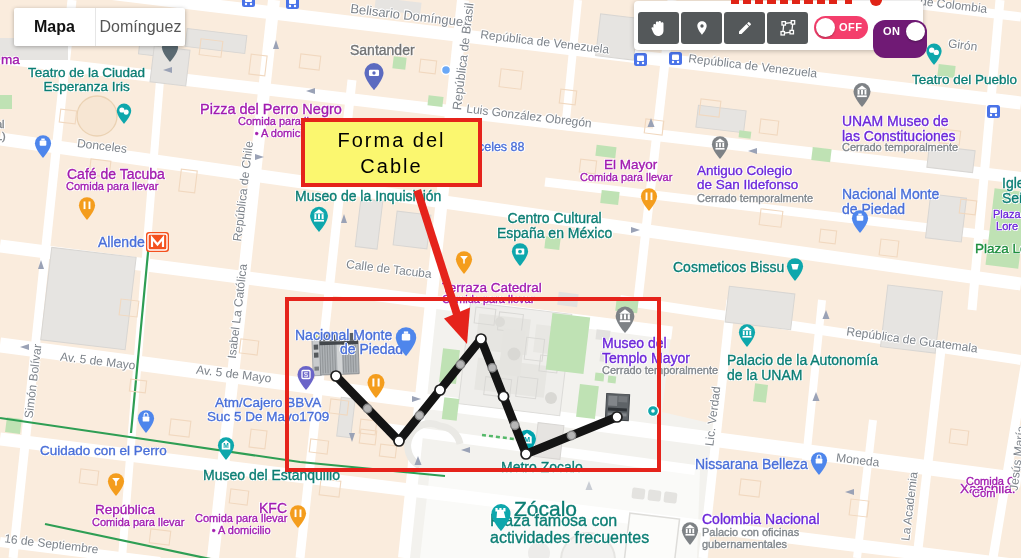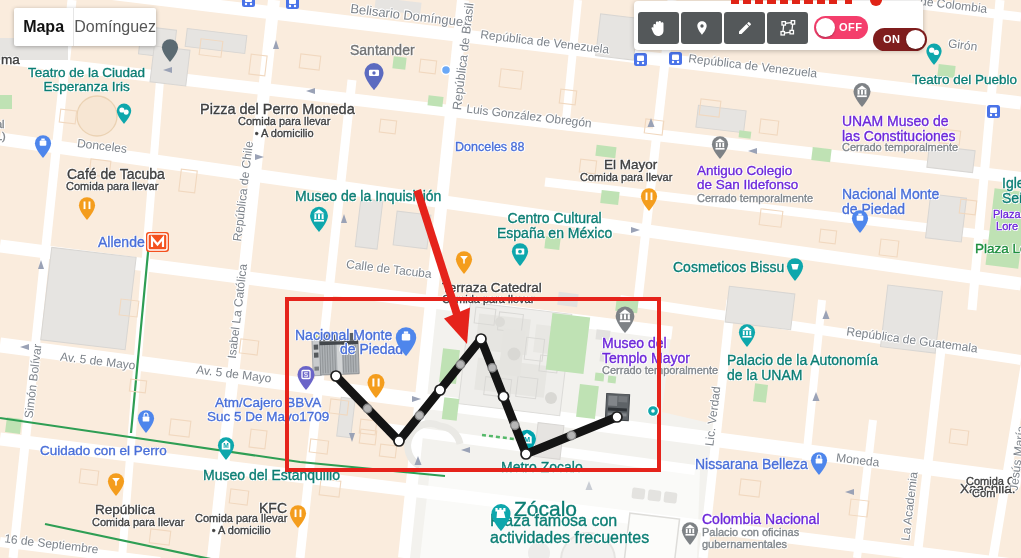--- a/index.html
+++ b/index.html
@@ -1,21 +1,21 @@
 <!DOCTYPE html>
 <html><head>
 <meta charset="utf-8">
 <style>
 html,body{margin:0;padding:0;}
 #stage{position:relative;width:1021px;height:558px;overflow:hidden;background:#FAECDD;font-family:"Liberation Sans",sans-serif;}
 #stage svg{display:block}
 .lb{position:absolute;white-space:nowrap;line-height:1.05;-webkit-text-stroke:0.35px currentColor;
  text-shadow:1px 0 0 #fff,-1px 0 0 #fff,0 1px 0 #fff,0 -1px 0 #fff,1px 1px 0 #fff,-1px -1px 0 #fff;}
 .teal{color:#0C7E74}
-.org{color:#404040}
+.org{color:#a21caf}
 .blu{color:#4A6FD8}
 .ind{color:#737373}
 .gry{color:#6d28d9}
 .gr2{color:#80868B}
 .st{color:#7E848B;font-size:12px;-webkit-text-stroke:0}
 .grn{color:#1E8E3E}
 .ctr{text-align:center}
 .s13{font-size:13.5px}
 .s14{font-size:14px}
 .s11{font-size:11px}
@@ -284,21 +284,21 @@
 </svg>
 
 <div id="labels">
 
   <div class="lb org s13" style="left:1px;top:53px">ma</div>
 
   <div class="lb teal s13 ctr" style="left:28px;top:66px">Teatro de la Ciudad<br>Esperanza Iris</div>
 
   <div class="lb gr2 s11" style="left:-4px;top:119px">al<br>L)</div>
 
-  <div class="lb org" style="left:200px;top:102px;font-size:14.5px">Pizza del Perro Moneda</div>
+  <div class="lb org" style="left:200px;top:102px;font-size:14.5px">Pizza del Perro Negro</div>
 
   <div class="lb org s11 ctr" style="left:238px;top:116px">Comida para llevar<br>• A domicilio</div>
 
   <div class="lb org s14" style="left:67px;top:167px">Café de Tacuba</div>
 
   <div class="lb org s11" style="left:66px;top:181px">Comida para llevar</div>
 
   <div class="lb ind s14" style="left:350px;top:43px">Santander</div>
 
   <div class="lb blu" style="left:455px;top:141px;font-size:12.5px">Donceles 88</div>
@@ -632,22 +632,23 @@
     <circle cx="440" cy="390" r="5"></circle>
     <circle cx="503.5" cy="396.5" r="5"></circle>
   </g>
 
   <g fill="#E5231B" stroke="none">
     <path d="M421 189 L461 314 L453.5 316.4 L413.5 191.4 Z"></path>
     <polygon points="467,344 470,307.5 444,318.5"></polygon>
   </g>
 </svg>
 
-
-<div style="position:absolute;left:14px;top:8px;width:142px;height:38px;background:#fff;box-shadow:0 1px 4px rgba(0,0,0,.3);border-radius:2px;display:flex;align-items:center;">
+<div style="position:absolute;left:301px;top:118px;width:181px;height:69px;background:#FBF76F;border:4px solid #E5231B;box-sizing:border-box;display:flex;align-items:center;justify-content:center;text-align:center;font-size:20px;letter-spacing:2px;color:#000;line-height:26px;">Forma del<br>Cable</div>
+
+<div style="position:absolute;left:14px;top:8px;width:171px;height:38px;background:#fff;box-shadow:0 1px 4px rgba(0,0,0,.3);border-radius:2px;display:flex;align-items:center;">
   <div style="flex:1;text-align:center;font-size:16px;font-weight:bold;color:#111;">Mapa</div>
   <div style="width:1px;height:38px;background:#e6e6e6;"></div>
   <div style="flex:1.1;text-align:center;font-size:16px;color:#565656;">Domínguez</div>
 </div>
 
 <div style="position:absolute;left:0;top:0;z-index:30;">
 <svg width="900" height="8">
         <g fill="#E02417">
 <rect x="731" y="0" width="8" height="4"></rect>
           <rect x="743" y="0" width="8" height="4"></rect>
@@ -693,18 +694,18 @@
           <rect x="14.7" y="15.2" width="4.6" height="4.6" fill="#54585A"></rect>
           <rect x="2.7" y="16.7" width="4.6" height="4.6" fill="#54585A"></rect>
         </svg>
   </div>
 
   <div style="width:54px;height:23px;margin-left:4px;margin-top:4px;background:#F43E6C;border-radius:12px;position:relative;">
     <div style="position:absolute;left:2px;top:2px;width:19px;height:19px;border-radius:50%;background:#fff;box-shadow:0 1px 2px rgba(0,0,0,.3)"></div>
     <div style="position:absolute;left:25px;top:5px;font-size:11px;font-weight:bold;color:#fff;letter-spacing:.5px">OFF</div>
   </div>
 
-  <div style="width:54px;height:23px;margin-left:3px;margin-top:16px;background:#7f1d1d;border-radius:12px;position:relative;">
+  <div style="width:54px;height:38px;margin-left:3px;margin-top:8px;background:#701a75;border-radius:12px;position:relative;">
     <div style="position:absolute;left:10px;top:5px;font-size:11px;font-weight:bold;color:#fff;letter-spacing:.5px">ON</div>
     <div style="position:absolute;right:2px;top:2px;width:19px;height:19px;border-radius:50%;background:#fff;box-shadow:0 1px 2px rgba(0,0,0,.3)"></div>
   </div>
 </div>
 </div>
 
 </body></html>

